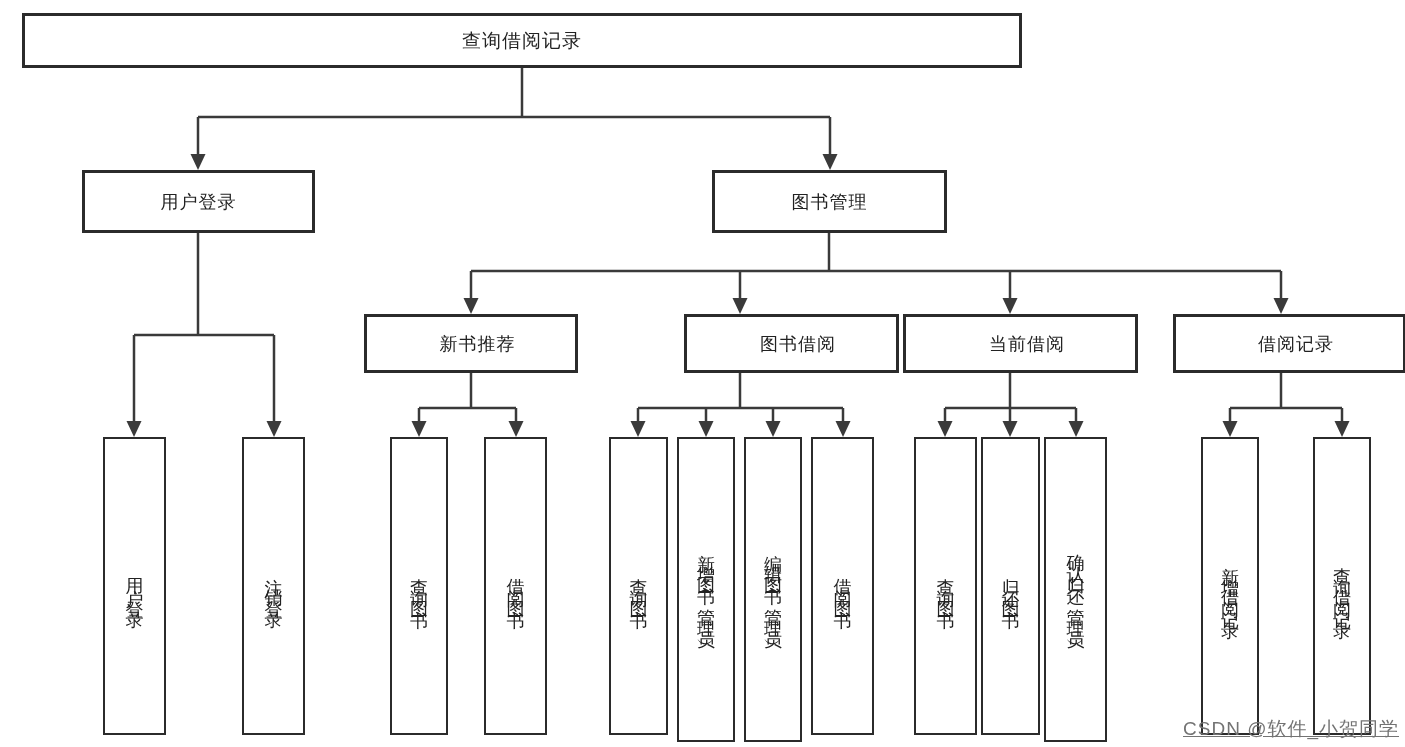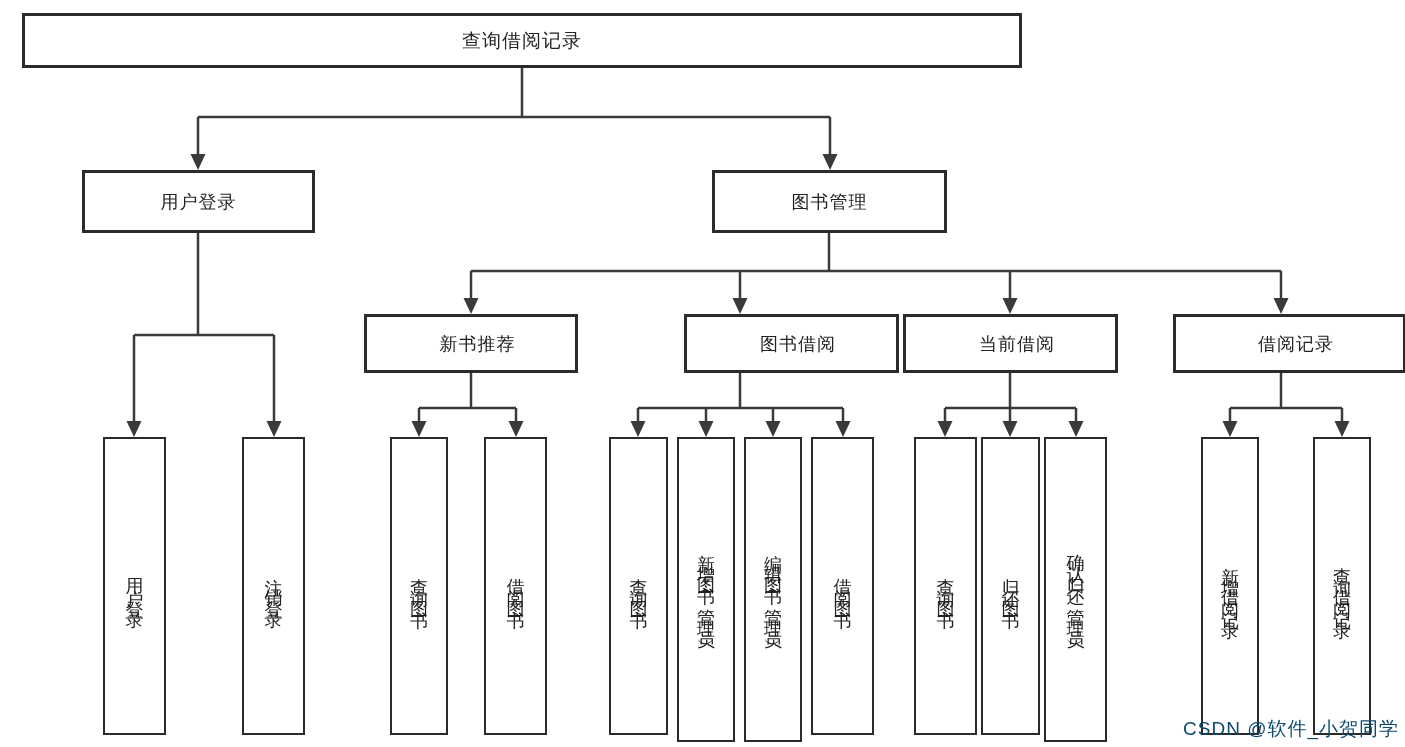--- a/index.html
+++ b/index.html
@@ -32,43 +32,44 @@
     color: #222222;
     font-size: 18px;
     letter-spacing: 1px;
   }
   .node.root   { left: 22px;  top: 13px;  width: 1000px; height: 55px; font-size: 19px; }
   .node.lvl2-a { left: 82px;  top: 170px; width: 233px;  height: 63px; }
   .node.lvl2-b { left: 712px; top: 170px; width: 235px;  height: 63px; }
   .node.lvl3   { top: 314px; height: 59px; padding-left: 13px; }
   .node.lvl3-a { left: 364px;  width: 214px; }
   .node.lvl3-b { left: 652px;  width: 215px; margin-left: 32px; }
-  .node.lvl3-c { left: 903px;  width: 215px; }
+  .node.lvl3-c { left: 903px;  width: 235px; }
   .node.lvl3-d { left: 1173px; width: 233px; }
   .node.leaf {
     top: 437px;
     height: 298px;
     border-width: 2.5px;
   }
   .node.leaf.tall { height: 305px; }
   .vtext {
     writing-mode: vertical-rl;
     letter-spacing: 11px;
     line-height: 1;
     font-size: 18px;
     color: #222222;
   }
   .watermark {
     position: absolute;
     right: 6px;
     bottom: 5px;
-    color: #0c4a6e;
+    color: #737373;
     font-size: 19px;
     letter-spacing: 1px;
     white-space: nowrap;
+    text-decoration: underline;
   }
 </style>
 </head>
 <body>
 
 <div class="stage">
 
   <svg class="connectors" viewBox="0 0 1405 747" xmlns="http://www.w3.org/2000/svg">
     <g stroke="#3a3a3a" stroke-width="2.5" fill="none">
 

